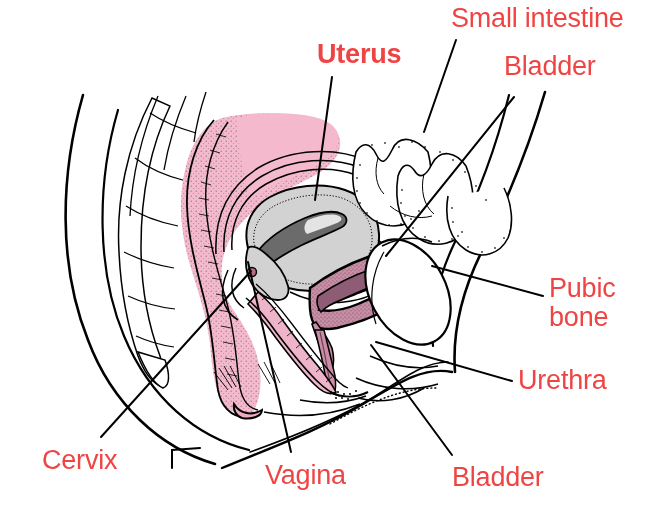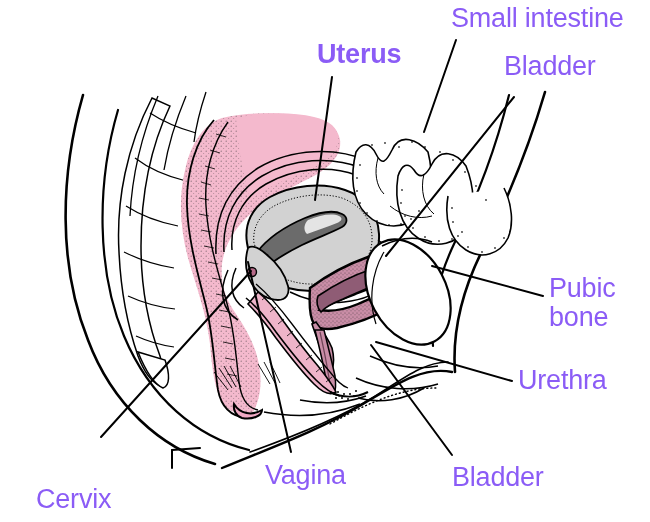--- a/index.html
+++ b/index.html
@@ -26,21 +26,21 @@
     top: 0;
     width: 650px;
     height: 522px;
     display: block;
   }
   .label-text {
     position: absolute;
     font-family: "Liberation Sans", sans-serif;
     font-size: 27px;
     line-height: 1.06;
-    color: #8b5cf6;
+    color: #ef4444;
     white-space: pre;
     letter-spacing: -0.2px;
   }
   .label-text.two-line { white-space: pre-line; }
 </style>
 </head>
 <body>
 
 <div id="diagram-root">
 
@@ -397,15 +397,15 @@
 
   <div class="label-text" style="left:518px; top:366px;">Urethra</div>
 
   <div class="label-text two-line" style="left:549px; top:274px;">Pubic
 bone</div>
 
   <div class="label-text" style="left:452px; top:463px;">Bladder</div>
 
   <div class="label-text" style="left:265px; top:461px;">Vagina</div>
 
-  <div class="label-text" style="left:36px; top:446px;margin-top:39px;">Cervix</div>
+  <div class="label-text" style="left:42px; top:446px;">Cervix</div>
 
 </div>
 
 </body></html>

